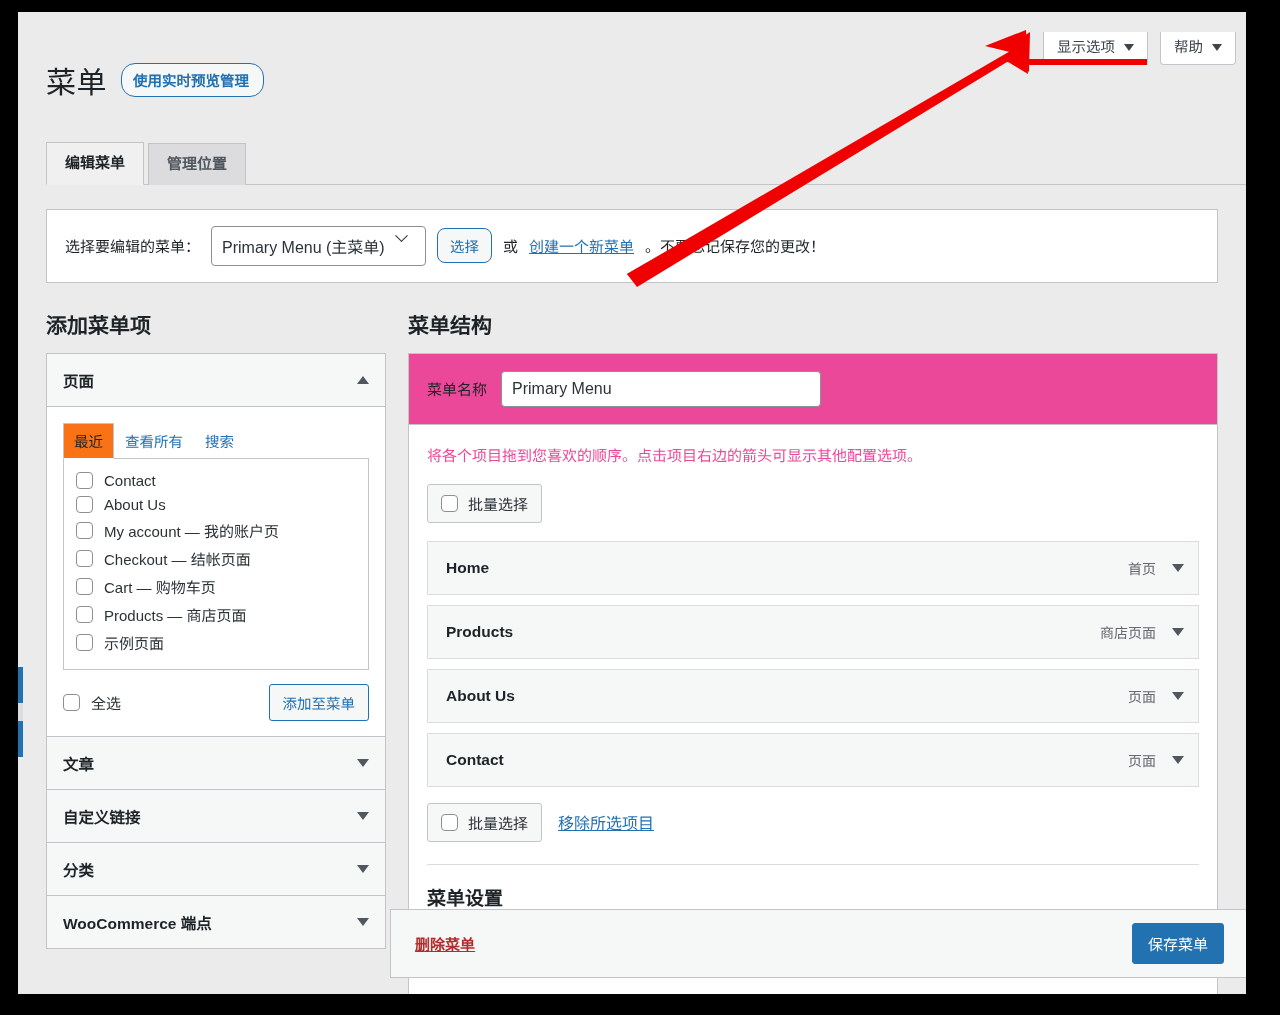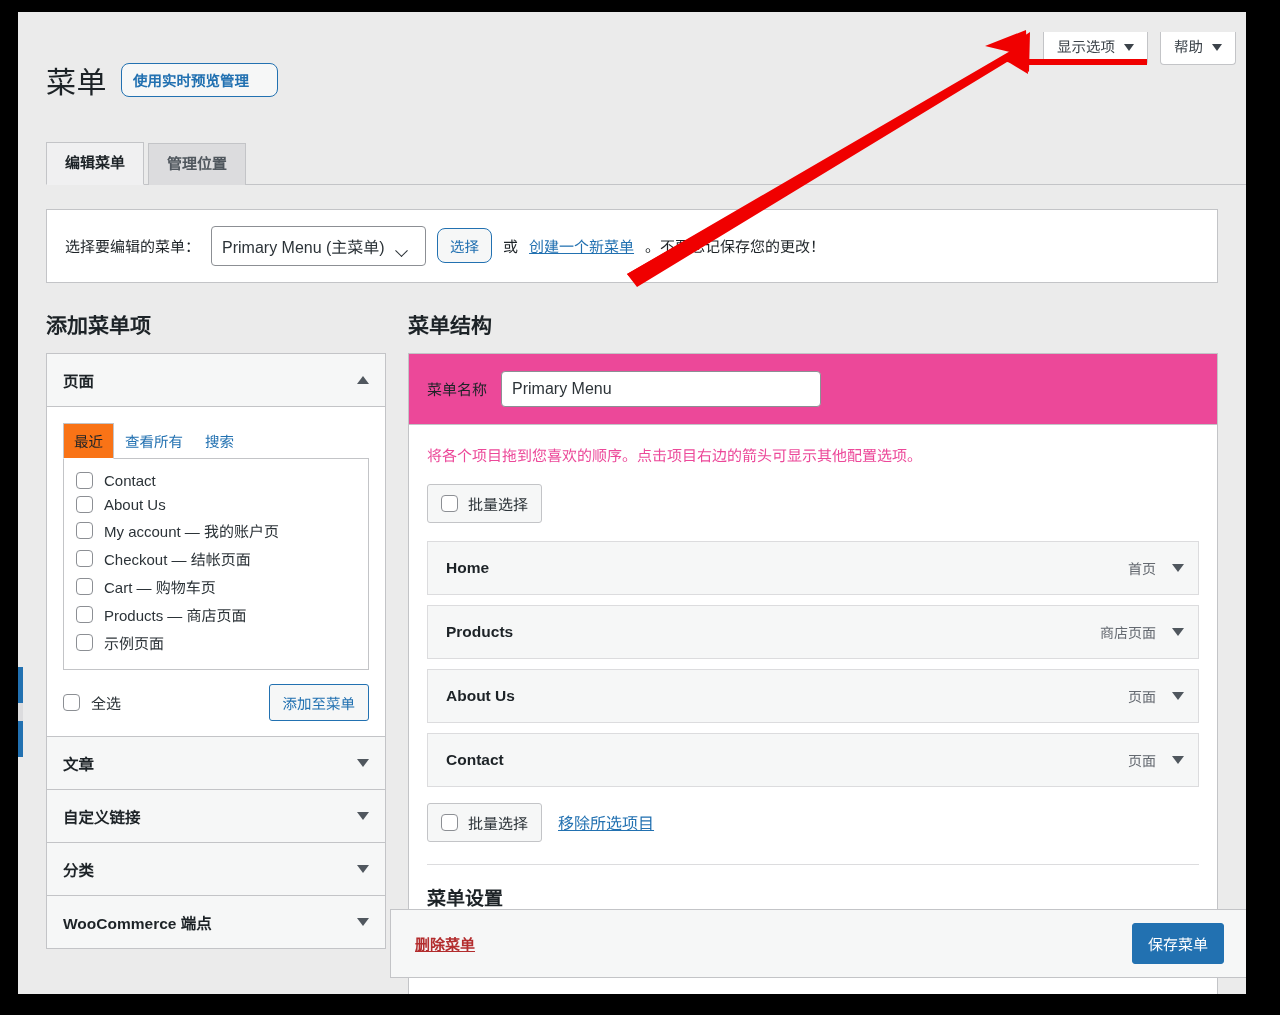--- a/index.html
+++ b/index.html
@@ -45,22 +45,22 @@
 
   .page-head { padding: 26px 0 0 28px; display: flex; align-items: center; gap: 14px; }
   .page-title {
     font-size: 30px; font-weight: 400; color: #1d2327;
     letter-spacing: .5px;
   }
   .live-preview-btn {
     border: 1px solid #2271b1;
     color: #2271b1;
     background: #f6f7f7;
-    border-radius: 8px;
-    padding: 5px 28px 6px 11px;
+    border-radius: 14px;
+    padding: 5px 14px 6px 11px;
     font-size: 14.5px;
     font-weight: 700;
     cursor: pointer;
   }
 
   
   .nav-tabs {
     margin: 20px 0 0 28px;
     display: flex; align-items: flex-end;
     border-bottom: 1px solid #c3c4c7;
@@ -93,21 +93,21 @@
     padding: 16px 18px;
     display: flex; align-items: center; gap: 11px;
     font-size: 15px; color: #1d2327;
   }
   .menu-select {
     border: 1px solid #8c8f94;
     border-radius: 4px;
     background: #fff;
     padding: 7px 10px;
     font-size: 16px; color: #2c3338;
-    display: flex; align-items: flex-end; gap: 12px;
+    display: flex; align-items: flex-start; gap: 12px;
     min-width: 215px; cursor: pointer;
   }
   .chev {
     display: inline-block; width: 9px; height: 9px;
     border-right: 1.7px solid #2c3338;
     border-bottom: 1.7px solid #2c3338;
     transform: rotate(45deg) translate(-2px,-2px);
   }
   .btn-outline {
     border: 1px solid #2271b1; color: #2271b1; background: #f6f7f7;

